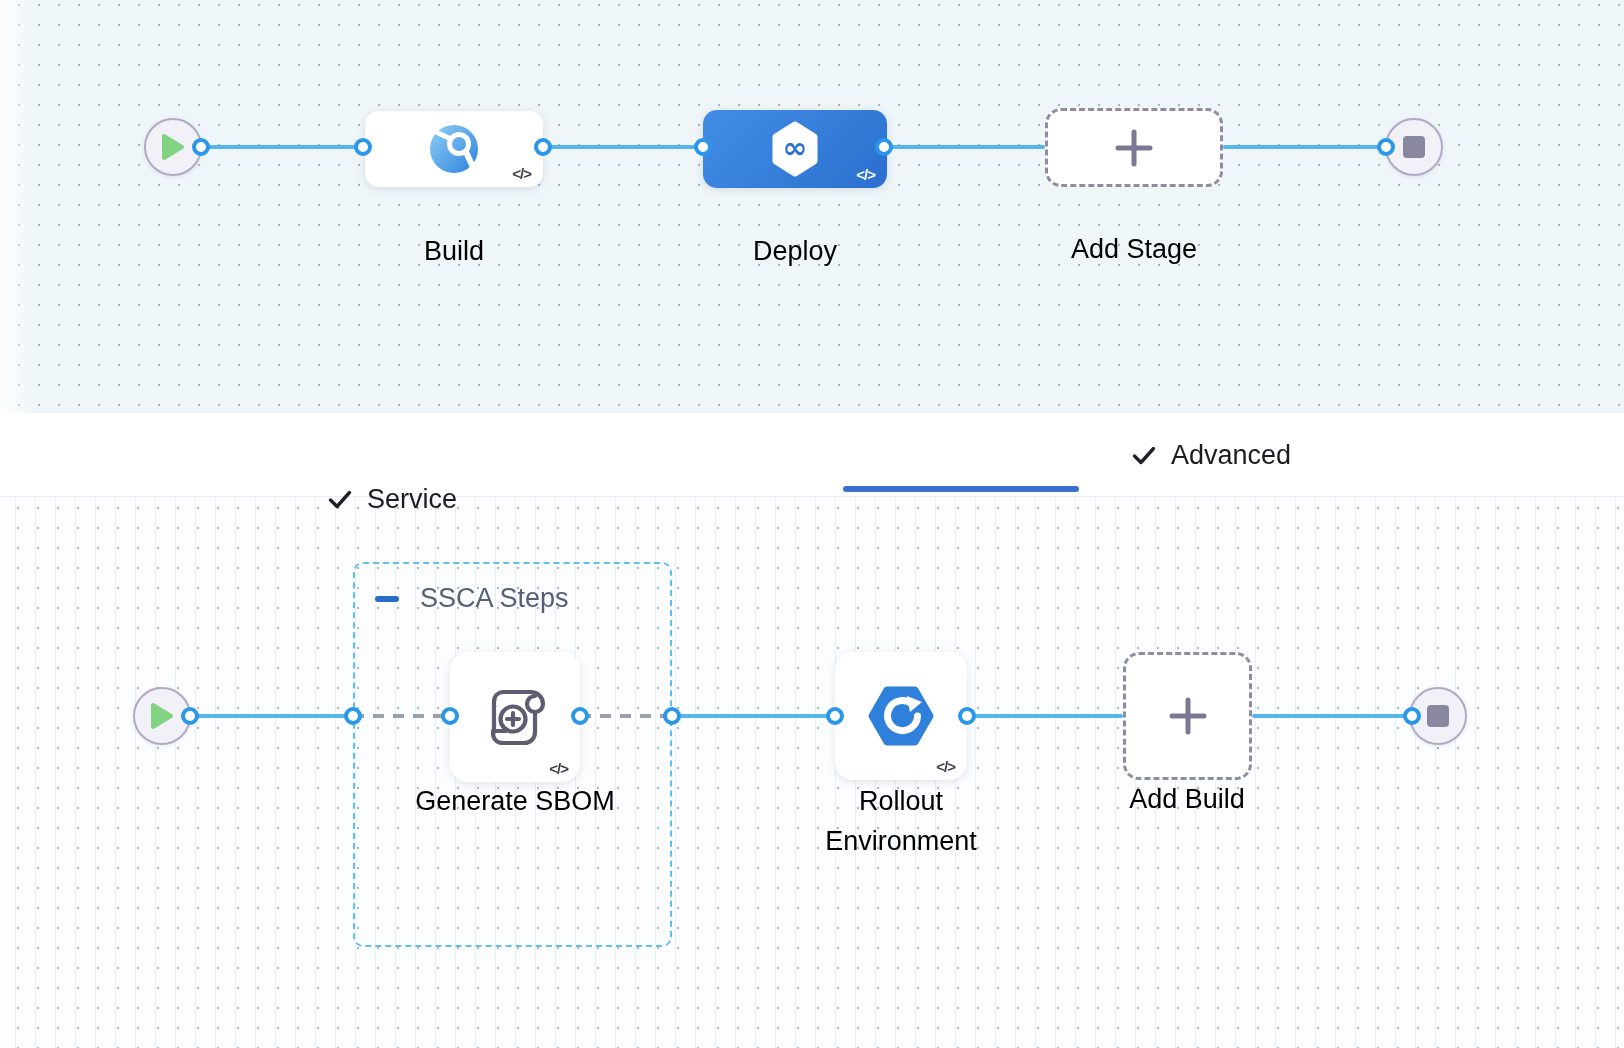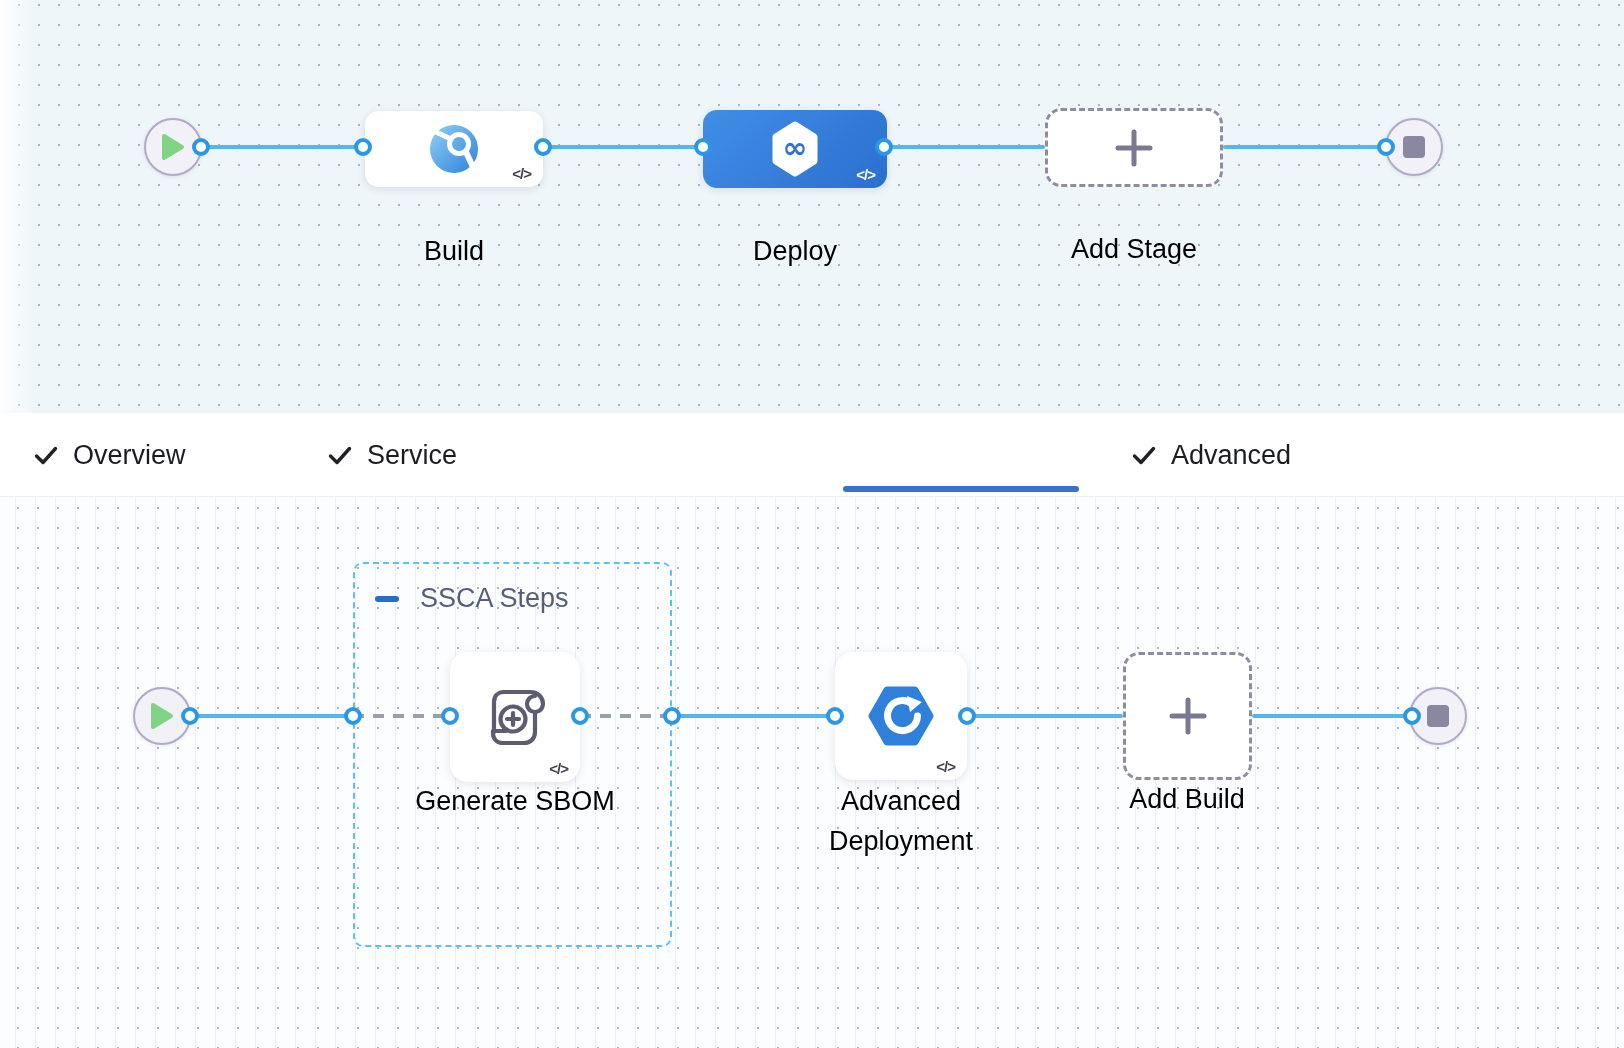--- a/index.html
+++ b/index.html
@@ -147,27 +147,21 @@
 <div class="node-label" style="left:1045px;top:229px;width:178px;">Add Stage</div>
 
 <div class="port" style="left:192px;top:138px;"></div>
 <div class="port" style="left:354px;top:138px;"></div>
 <div class="port" style="left:534px;top:138px;"></div>
 <div class="port" style="left:694px;top:138px;"></div>
 <div class="port" style="left:875px;top:138px;"></div>
 <div class="port" style="left:1377px;top:138px;"></div>
 
 <div class="tabbar">
-  <div class="tab" style="left:34px;">
-    <svg width="24" height="19" viewBox="0 0 24 19">
-      <polyline points="2.5,10 9,16.5 21.5,2.5" fill="none" stroke="#202127" stroke-width="3.4" stroke-linecap="round" stroke-linejoin="round"></polyline>
-    </svg>
-    <span class="tab-label">Overview</span>
-  </div>
-  <div class="tab" style="left:328px;">
+  <div class="tab" style="left:328px;margin-top:44px;">
     <svg width="24" height="19" viewBox="0 0 24 19">
       <polyline points="2.5,10 9,16.5 21.5,2.5" fill="none" stroke="#202127" stroke-width="3.4" stroke-linecap="round" stroke-linejoin="round"></polyline>
     </svg>
     <span class="tab-label">Service</span>
   </div>
   <div class="tab" style="left:1132px;justify-content:flex-end;">
     <svg width="24" height="19" viewBox="0 0 24 19">
       <polyline points="2.5,10 9,16.5 21.5,2.5" fill="none" stroke="#202127" stroke-width="3.4" stroke-linecap="round" stroke-linejoin="round"></polyline>
     </svg>
     <span class="tab-label">Advanced</span>
@@ -212,21 +206,21 @@
 <div class="node-label" style="left:365px;top:781px;width:300px;">Generate SBOM</div>
 
 <div class="node square" style="left:835px;top:652px;width:132px;height:128px;">
   <svg width="66" height="62" viewBox="0 0 66 62">
     <polygon points="4,31 19,5 47,5 62,31 47,57 19,57" fill="#2e80da" stroke="#2e80da" stroke-width="7" stroke-linejoin="round"></polygon>
     <path d="M44 19 a15 15 0 1 0 5.5 12" fill="none" stroke="#ffffff" stroke-width="7" stroke-linecap="round"></path>
     <polygon points="39,11 54,17 42,27" fill="#ffffff"></polygon>
   </svg>
   <span class="code-badge">&lt;/&gt;</span>
 </div>
-<div class="node-label" style="left:816px;top:781px;width:170px;">Advanced Deployment</div>
+<div class="node-label" style="left:816px;top:781px;width:170px;">Rollout Environment</div>
 
 <div class="node-dashed" style="left:1123px;top:652px;width:129px;height:128px;">
   <svg width="38" height="38" viewBox="0 0 38 38">
     <line x1="19" y1="3" x2="19" y2="35" stroke="#7b7894" stroke-width="5" stroke-linecap="round"></line>
     <line x1="3" y1="19" x2="35" y2="19" stroke="#7b7894" stroke-width="5" stroke-linecap="round"></line>
   </svg>
 </div>
 <div class="node-label" style="left:1087px;top:779px;width:200px;">Add Build</div>
 
 <div class="port" style="left:181px;top:707px;"></div>

